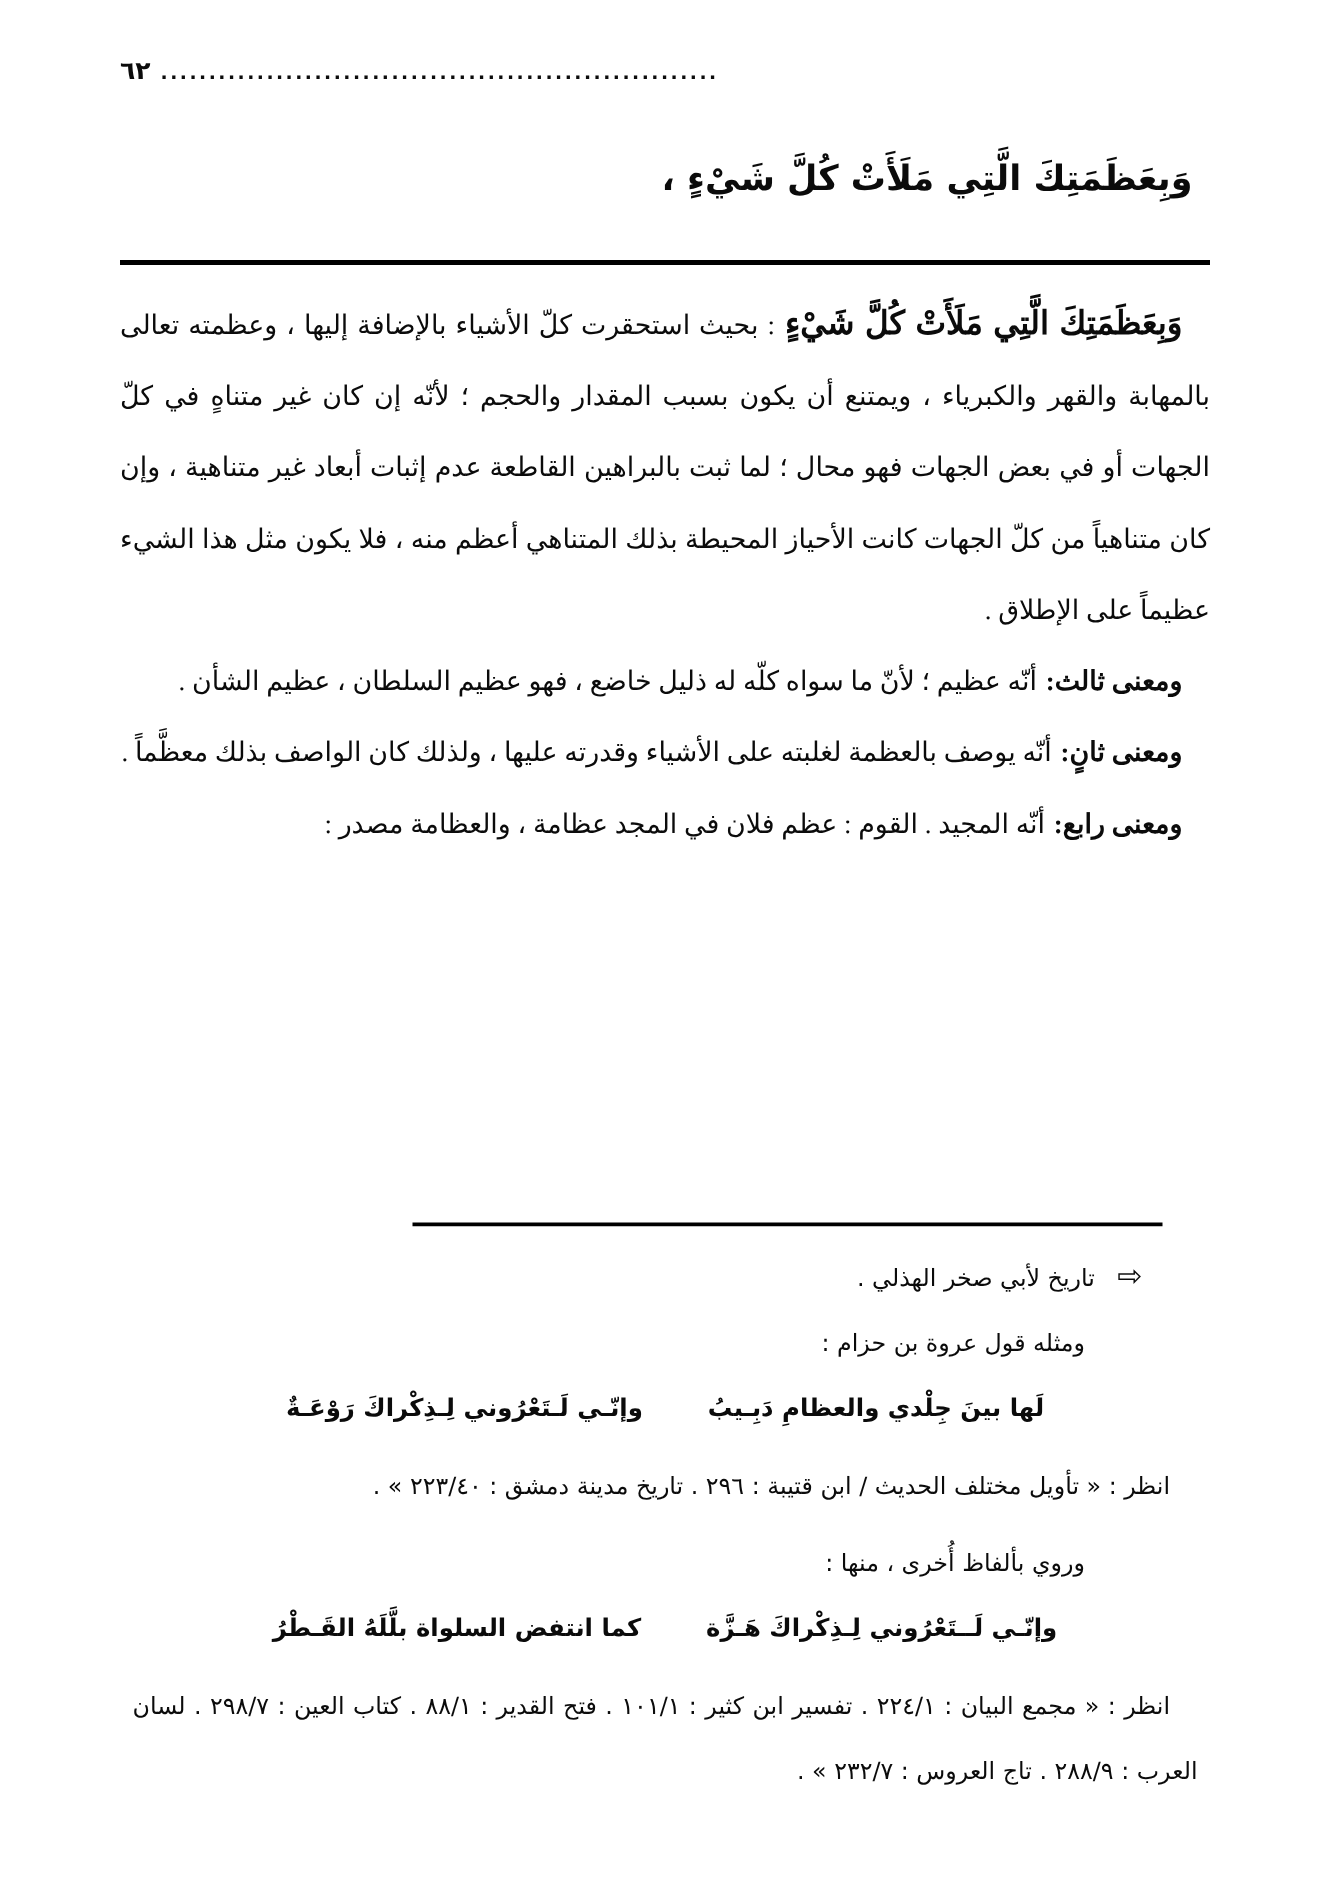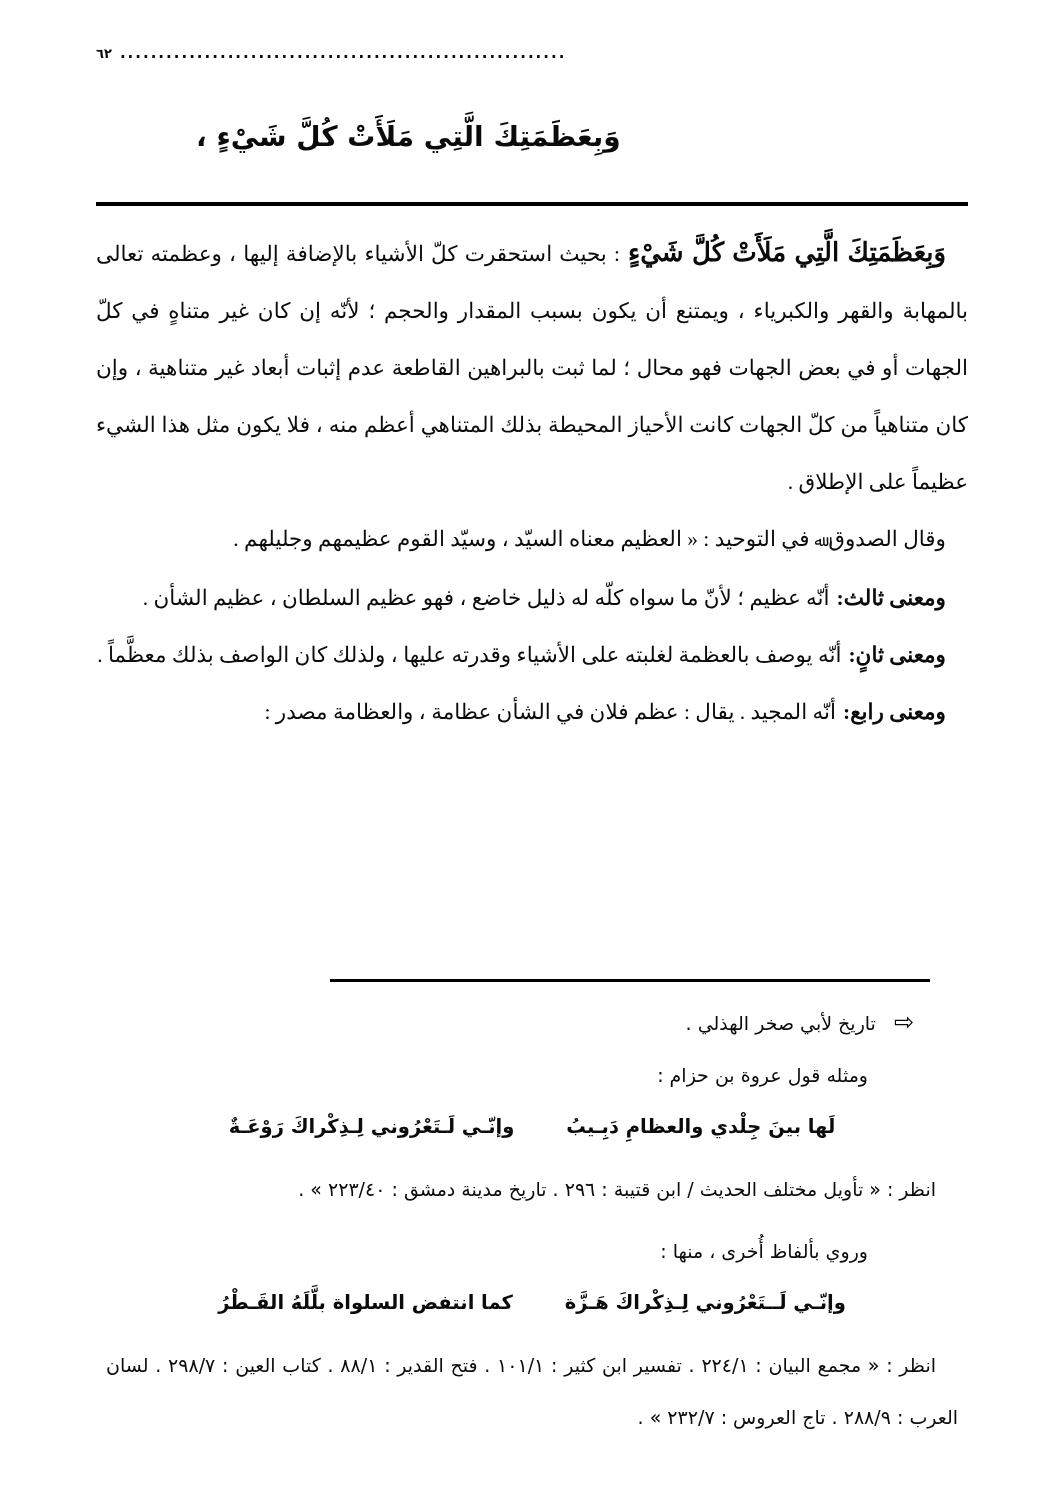--- a/index.html
+++ b/index.html
@@ -13,25 +13,25 @@
   
   .header{
     display:flex;align-items:baseline;font-weight:bold;font-size:17px;
     white-space:nowrap;
   }
   .header-title{flex:0 0 auto;}
   .header-dots{
     flex:1 1 auto;overflow:hidden;margin:0 8px;letter-spacing:2px;
     font-size:15px;direction:ltr;text-align:left;
   }
-  .header-page-number{flex:0 0 auto;font-size:13px;}
+  .header-page-number{flex:0 0 auto;font-size:20px;}
   
   .section-heading{
     margin-top:54px;margin-left:100px;margin-right:14px;
-    text-align:left;
+    text-align:right;
     font-size:28px;font-weight:bold;line-height:1.5;
   }
   .rule{border:none;border-top:4px solid #000;margin:44px 0 18px 0;}
   
   .body-text{font-size:21.5px;line-height:57px;text-align:justify;font-family:Liberation Serif, serif;}
   .body-text p{margin:0;text-indent:22px;}
   .lead-big{font-weight:bold;font-size:26px;margin-left:8px;}
   .p-lead{font-weight:bold;margin-left:7px;}
   .honorific{font-size:15px;margin:0 5px;}
   
@@ -62,30 +62,27 @@
 
   <div class="section-heading">وَبِعَظَمَتِكَ الَّتِي مَلَأَتْ كُلَّ شَيْءٍ ،</div>
 
   <hr class="rule">
 
   <div class="body-text">
     <p>
       <span class="lead-big">وَبِعَظَمَتِكَ الَّتِي مَلَأَتْ كُلَّ شَيْءٍ</span><span>: بحيث استحقرت كلّ الأشياء بالإضافة إليها ، وعظمته تعالى بالمهابة والقهر والكبرياء ، ويمتنع أن يكون بسبب المقدار والحجم ؛ لأنّه إن كان غير متناهٍ في كلّ الجهات أو في بعض الجهات فهو محال ؛ لما ثبت بالبراهين القاطعة عدم إثبات أبعاد غير متناهية ، وإن كان متناهياً من كلّ الجهات كانت الأحياز المحيطة بذلك المتناهي أعظم منه ، فلا يكون مثل هذا الشيء عظيماً على الإطلاق .</span>
     </p>
     <p>
-      <span>وقال الصدوق</span><span class="honorific">ﷲ</span><span>في التوحيد : « العظيم معناه السيّد ، وسيّد القوم عظيمهم وجليلهم .</span>
-    </p>
-    <p>
       <span class="p-lead">ومعنى ثالث:</span><span>أنّه عظيم ؛ لأنّ ما سواه كلّه له ذليل خاضع ، فهو عظيم السلطان ، عظيم الشأن .</span>
     </p>
     <p>
       <span class="p-lead">ومعنى ثانٍ:</span><span>أنّه يوصف بالعظمة لغلبته على الأشياء وقدرته عليها ، ولذلك كان الواصف بذلك معظَّماً .</span>
     </p>
     <p>
-      <span class="p-lead">ومعنى رابع:</span><span>أنّه المجيد . يقال : عظم فلان في الشأن عظامة ، والعظامة مصدر :</span>
+      <span class="p-lead">ومعنى رابع:</span><span>أنّه المجيد . القوم : عظم فلان في المجد عظامة ، والعظامة مصدر :</span>
     </p>
   </div>
 
   <div class="footnotes">
     <hr class="footnote-separator">
 
     <div class="fn-line fn-first">
       <span class="fn-arrow">⇨</span>
       <span>تاريخ لأبي صخر الهذلي .</span>
     </div>

